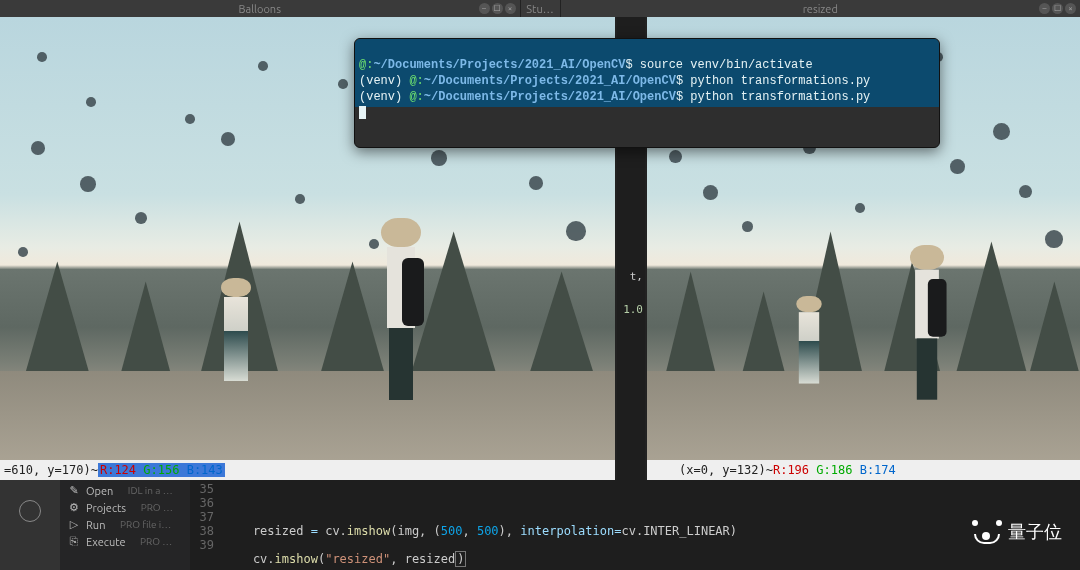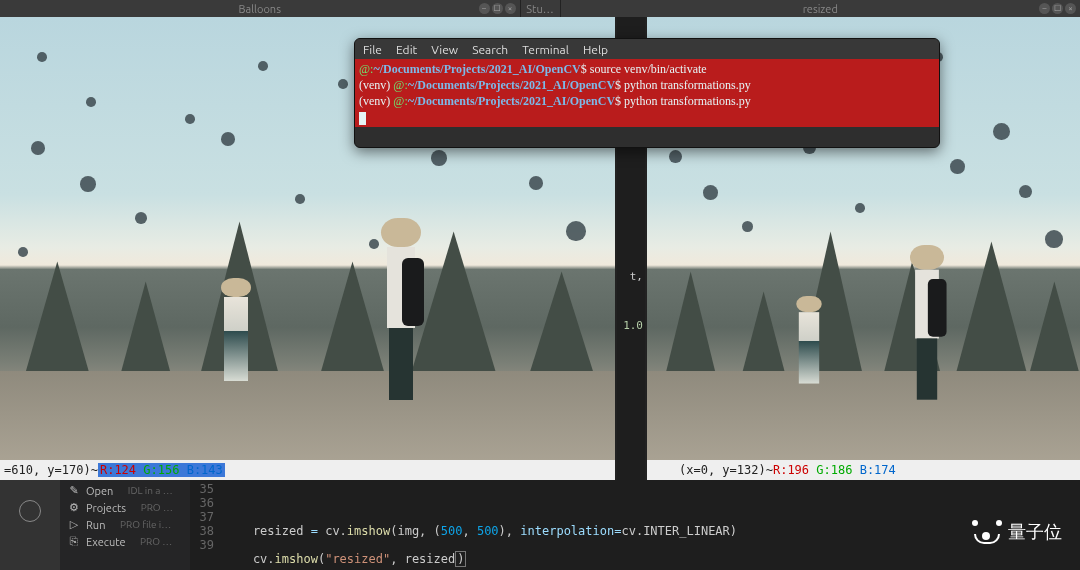--- a/index.html
+++ b/index.html
@@ -102,22 +102,22 @@
     display:flex; align-items:center; justify-content:center; position:relative;
   }
   .term-ctrl { position:absolute; right:4px; display:flex; gap:3px;}
   .tc { width:12px;height:12px;border-radius:50%;}
   .tc.min{background:#888;} .tc.max{background:#888;} .tc.close{background:#e95420;}
   .term-menu {
     height:20px; background:#383838; color:#ddd; font-size:12px;
     display:flex; align-items:center; gap:14px; padding:0 8px;
   }
   .term-body {
-    background:#b91c1c; color:#e6f3f5; font-family:Liberation Serif, serif; font-size:12px;
-    padding:2px 4px; height:68px; line-height:16px;
+    background:#0c4a6e; color:#e6f3f5; font-family:Liberation Mono, monospace; font-size:12px;
+    padding:18px 4px; height:68px; line-height:16px;
   }
   .tg{color:#6fe26f;} .tb{color:#7db9e8;font-weight:bold;} .tw{color:#e6f3f5;}
   .cursor{display:inline-block;width:7px;height:13px;background:#e6f3f5;vertical-align:middle;}
   
   .wm { position:absolute; right:18px; bottom:26px; display:flex;align-items:center;gap:6px; color:#fff; font-size:18px;}
   .wm-ico { width:30px;height:24px;position:relative;}
   .dot{position:absolute;width:6px;height:6px;background:#fff;border-radius:50%;}
   .d1{top:0;left:0;} .d2{top:0;right:0;} .d3{bottom:4px;left:10px;width:8px;height:8px;}
   .arc{position:absolute;bottom:0;left:2px;right:2px;height:10px;border:2px solid #fff;border-top:none;border-radius:0 0 14px 14px;}
 </style>
@@ -181,21 +181,21 @@
         <div class="hat"></div>
           <div class="torso2"></div>
           <div class="pack"></div>
           <div class="legs"></div>
       </div>
     </div>
   </div>
   <div class="imgbox" style="flex:0 0 30px;background:#1e1e1e;font-family:monospace;font-size:11px;color:#c586c0;padding-top:100px;text-align:right;padding-right:2px">
     <div>for</div>
     <div style="margin-top:140px;color:#ccc">t,</div>
-    <div style="margin-top:36px;color:#b5cea8">1.0</div>
+    <div style="margin-top:20px;color:#b5cea8">1.0</div>
   </div>
   <div class="imgbox">
     <div class="sky">
       <div class="ground"></div>
       <div class="mound" style="left:2%;width:70px;height:100px"></div>
       <div class="mound" style="left:20%;width:60px;height:80px"></div>
       <div class="mound" style="left:32%;width:90px;height:140px"></div>
       <div class="mound" style="left:52%;width:80px;height:110px"></div>
       <div class="mound" style="left:68%;width:100px;height:130px"></div>
       <div class="mound" style="left:86%;width:70px;height:90px"></div>
@@ -261,28 +261,20 @@
   <div class="code">
 <div>&nbsp;</div>
 <div>    resized <span class="kw">=</span> cv.<span class="fn">imshow</span>(img, (<span class="n">500</span>, <span class="n">500</span>), <span class="pa">interpolation</span><span class="kw">=</span>cv.INTER_LINEAR)</div>
 <div>    cv.<span class="fn">imshow</span>(<span class="s">"resized"</span>, resized<span class="caret-box">)</span></div>
 
 
   </div>
 </div>
 
 <div class="term">
-  <div class="term-menu">
-    <span>File</span>
-    <span>Edit</span>
-    <span>View</span>
-    <span>Search</span>
-    <span>Terminal</span>
-    <span>Help</span>
-  </div>
   <div class="term-body">
     <div><span class="tw"></span><span class="tg"></span><span class="tg">@:</span><span class="tb">~/Documents/Projects/2021_AI/OpenCV</span><span class="tw">$</span><span class="tw"> source venv/bin/activate</span></div>
     <div><span class="tw">(venv) </span><span class="tg">@:</span><span class="tb">~/Documents/Projects/2021_AI/OpenCV</span><span class="tw">$</span><span class="tw"> python transformations.py</span></div>
     <div><span class="tw">(venv) </span><span class="tg">@:</span><span class="tb">~/Documents/Projects/2021_AI/OpenCV</span><span class="tw">$</span><span class="tw"> python transformations.py</span></div>
     <span class="cursor"></span>
   </div>
 </div>
 
 <div class="wm">
   <div class="wm-ico">

